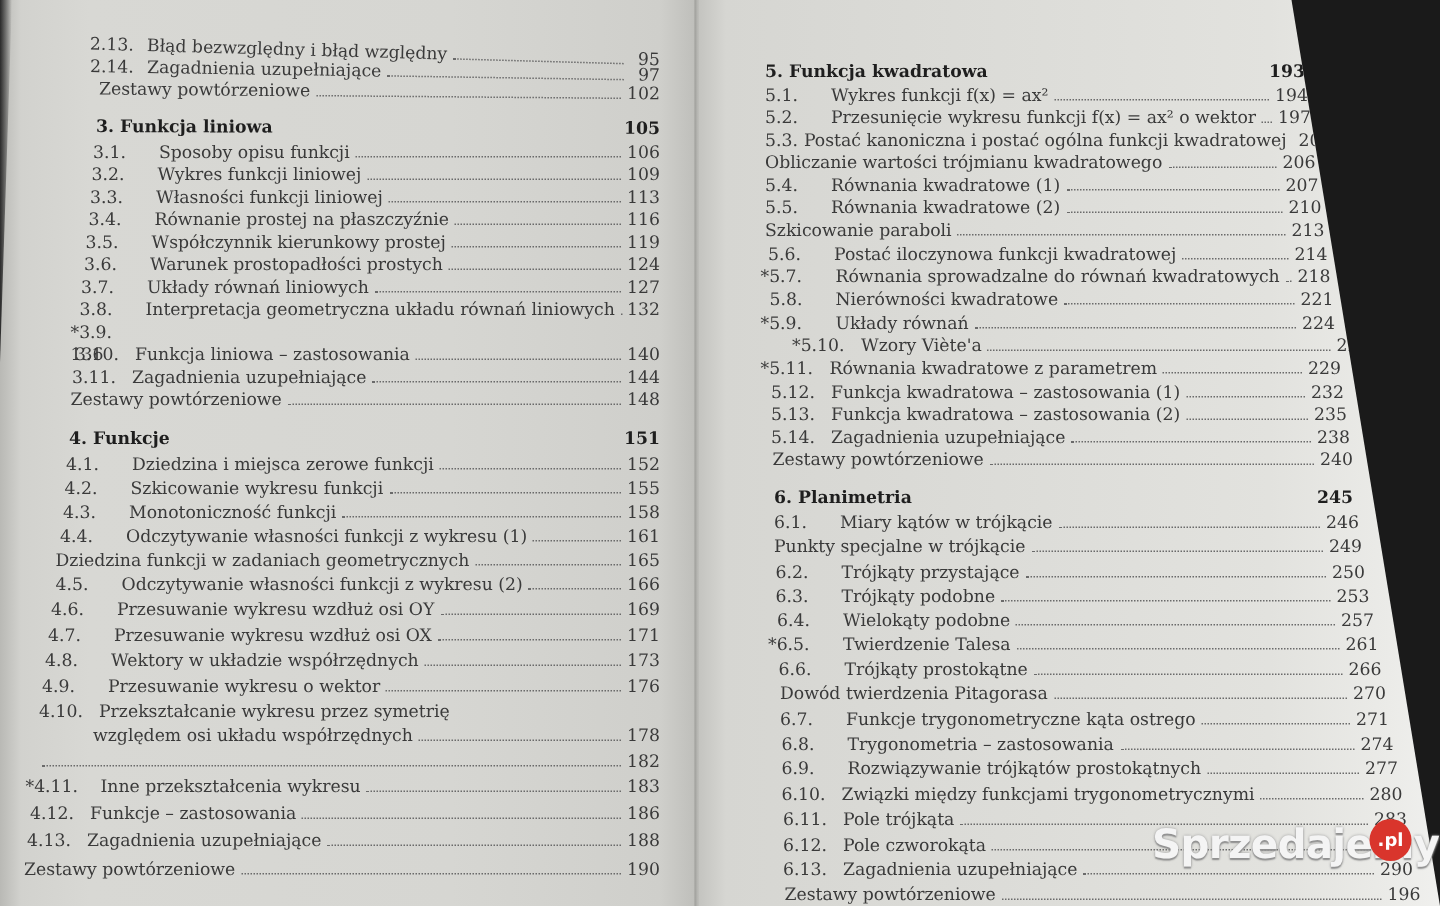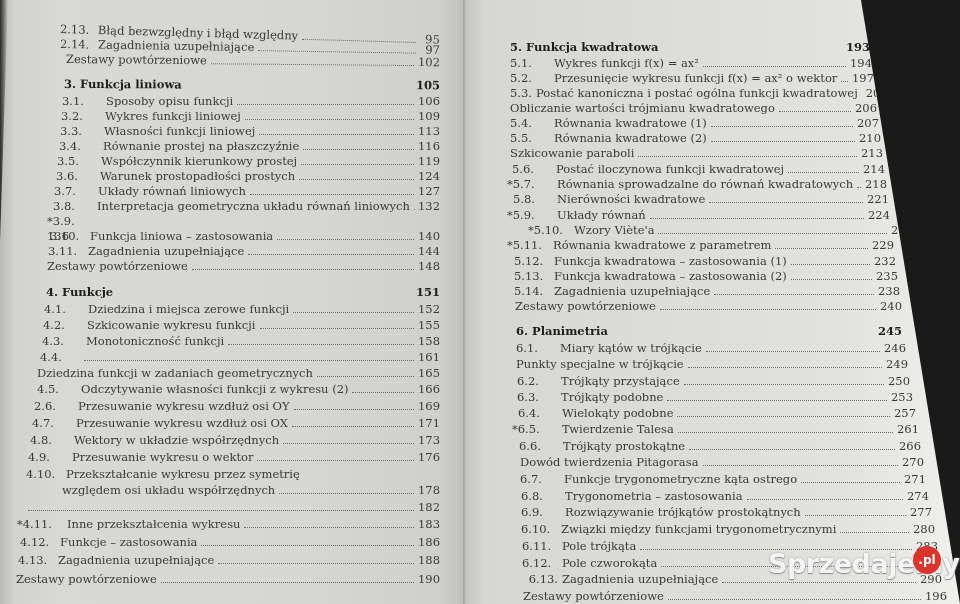--- a/index.html
+++ b/index.html
@@ -176,37 +176,38 @@
     <span class="toc-page">155</span>
   </div>
       <div class="toc-row" style="left: 42px; top: 334px; width: 398px;">
     <span class="toc-num" style="width: 40px;">4.3.</span>
     <span class="toc-title">Monotoniczność funkcji</span>
     <span class="toc-dots"></span>
     <span class="toc-page">158</span>
   </div>
       <div class="toc-row" style="left: 40px; top: 350px; width: 400px;">
     <span class="toc-num" style="width: 40px;">4.4.</span>
+    <span class="toc-title">Odczytywanie własności funkcji z wykresu (1)</span>
     <span class="toc-dots"></span>
     <span class="toc-page">161</span>
   </div>
       <div class="toc-row" style="left: 37px; top: 366px; width: 403px;">
 
     <span class="toc-title" style="padding-left: 0px;">Dziedzina funkcji w zadaniach geometrycznych</span>
     <span class="toc-dots"></span>
     <span class="toc-page">165</span>
   </div>
       <div class="toc-row" style="left: 37px; top: 382px; width: 403px;">
     <span class="toc-num" style="width: 40px;">4.5.</span>
     <span class="toc-title">Odczytywanie własności funkcji z wykresu (2)</span>
     <span class="toc-dots"></span>
     <span class="toc-page">166</span>
   </div>
       <div class="toc-row" style="left: 34px; top: 399px; width: 406px;">
-    <span class="toc-num" style="width: 40px;">2.6.</span>
+    <span class="toc-num" style="width: 40px;">4.6.</span>
     <span class="toc-title">Przesuwanie wykresu wzdłuż osi OY</span>
     <span class="toc-dots"></span>
     <span class="toc-page">169</span>
   </div>
       <div class="toc-row" style="left: 32px; top: 416px; width: 408px;">
     <span class="toc-num" style="width: 40px;">4.7.</span>
     <span class="toc-title">Przesuwanie wykresu wzdłuż osi OX</span>
     <span class="toc-dots"></span>
     <span class="toc-page">171</span>
   </div>
@@ -460,21 +461,21 @@
     <span class="toc-dots"></span>
     <span class="toc-page">283</span>
   </div>
       <div class="toc-row" style="left: 56px; top: 556px; width: 418px;">
     <span class="toc-num" style="width: 36px;">6.12.</span>
     <span class="toc-title">Pole czworokąta</span>
     <span class="toc-dots"></span>
     <span class="toc-page">286</span>
   </div>
       <div class="toc-row" style="left: 56px; top: 572px; width: 420px;">
-    <span class="toc-num" style="width: 36px; text-align: right;">6.13.</span>
+    <span class="toc-num" style="width: 36px;">6.13.</span>
     <span class="toc-title">Zagadnienia uzupełniające</span>
     <span class="toc-dots"></span>
     <span class="toc-page">290</span>
   </div>
       <div class="toc-row" style="left: 57px; top: 589px; width: 424px;">
 
     <span class="toc-title" style="padding-left: 0px;">Zestawy powtórzeniowe</span>
     <span class="toc-dots"></span>
     <span class="toc-page">196</span>
   </div>

